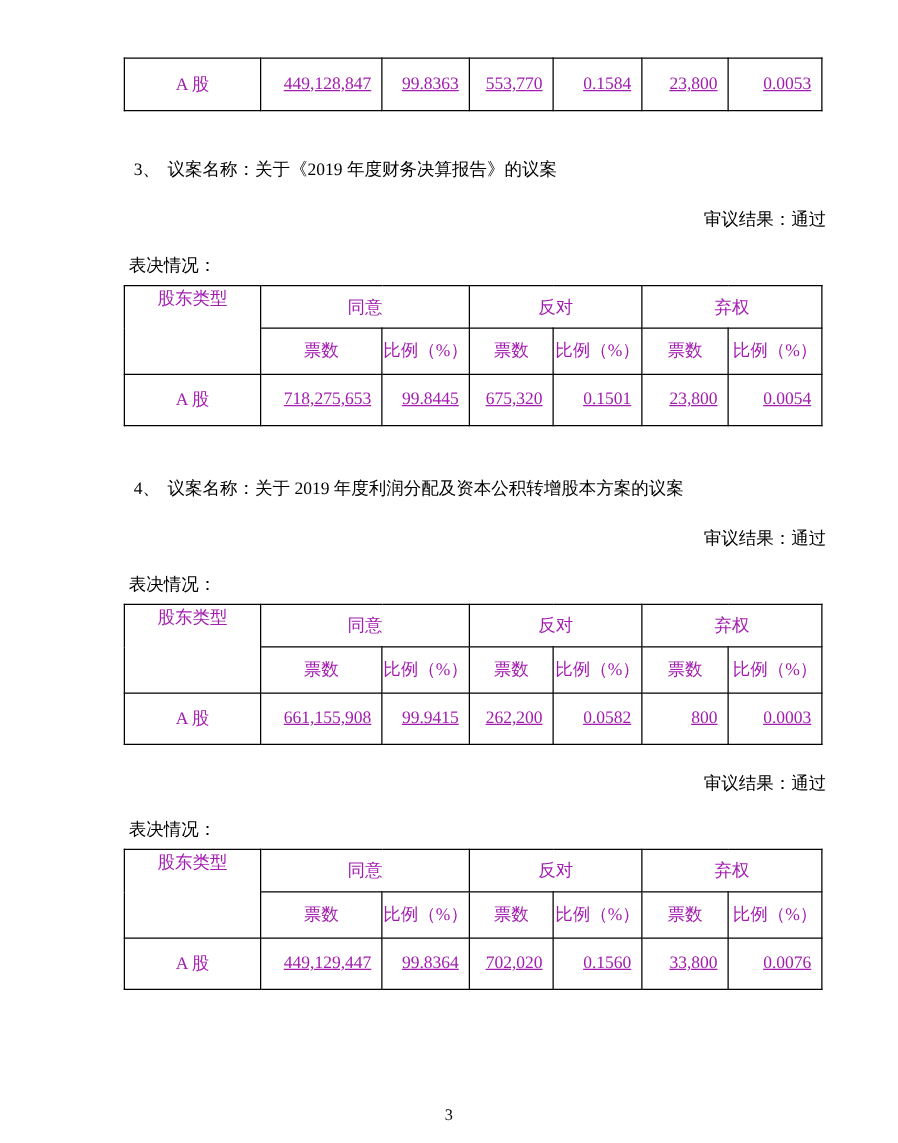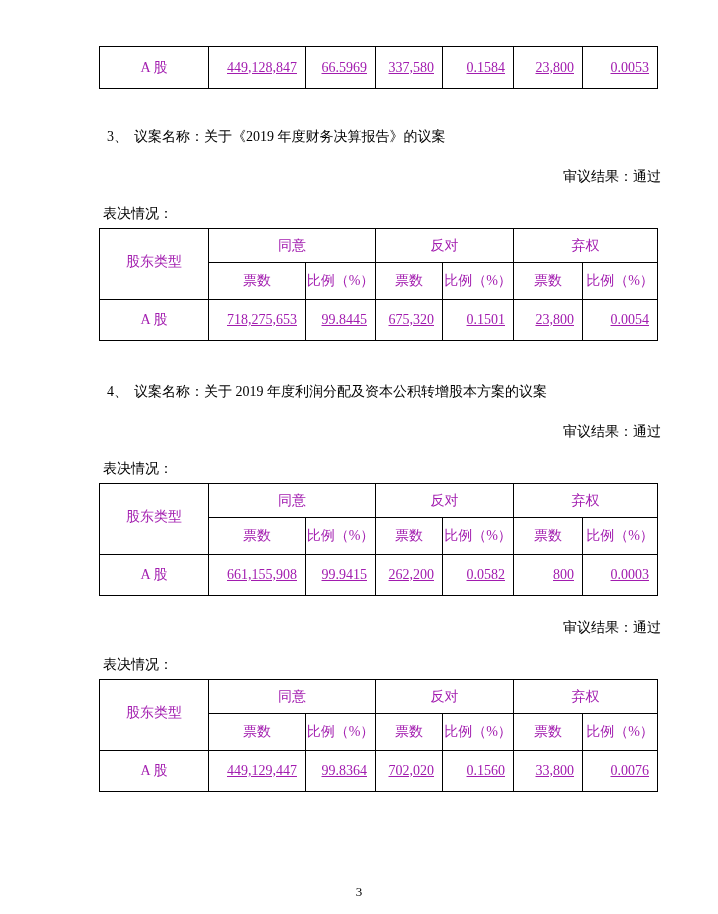--- a/index.html
+++ b/index.html
@@ -22,21 +22,21 @@
   }
   .vote-table td{
     border:1px solid #000;
     text-align:center;
     vertical-align:middle;
     padding:0;
     overflow:hidden;
     white-space:nowrap;
   }
   .vote-table td.num{text-align:right;padding-right:8px;text-decoration:underline;}
-  .vote-table td.type-merged{vertical-align:top;padding-top:24px;}
+  .vote-table td.type-merged{vertical-align:top;padding-top:1px;}
   .t-partial{margin-top:46px;}
   .t-partial tr{height:42px;}
   .t-full{margin-top:6px;}
   .t-full tr.hr1{height:34px;}
   .t-full tr.hr2{height:37px;}
   .t-full tr.dr{height:41px;}
   .h-sec{
     margin:43px 0 0 0;
     padding-left:8px;
     line-height:16px;
@@ -76,22 +76,22 @@
           <col style="width:70px">
         <col style="width:67px">
           <col style="width:71px">
           <col style="width:69px">
           <col style="width:75px">
       </colgroup>
       <tbody>
         <tr>
           <td>A 股</td>
           <td class="num">449,128,847</td>
-          <td class="num">66.5969</td>
-          <td class="num">337,580</td>
+          <td class="num">99.8363</td>
+          <td class="num">553,770</td>
           <td class="num">0.1584</td>
           <td class="num">23,800</td>
           <td class="num">0.0053</td>
         </tr>
       </tbody>
     </table>
 
     <div class="h-sec first">
       <span class="sec-num">3、</span><span>议案名称：</span><span>关于《2019 年度财务决算报告》的议案</span>
     </div>

